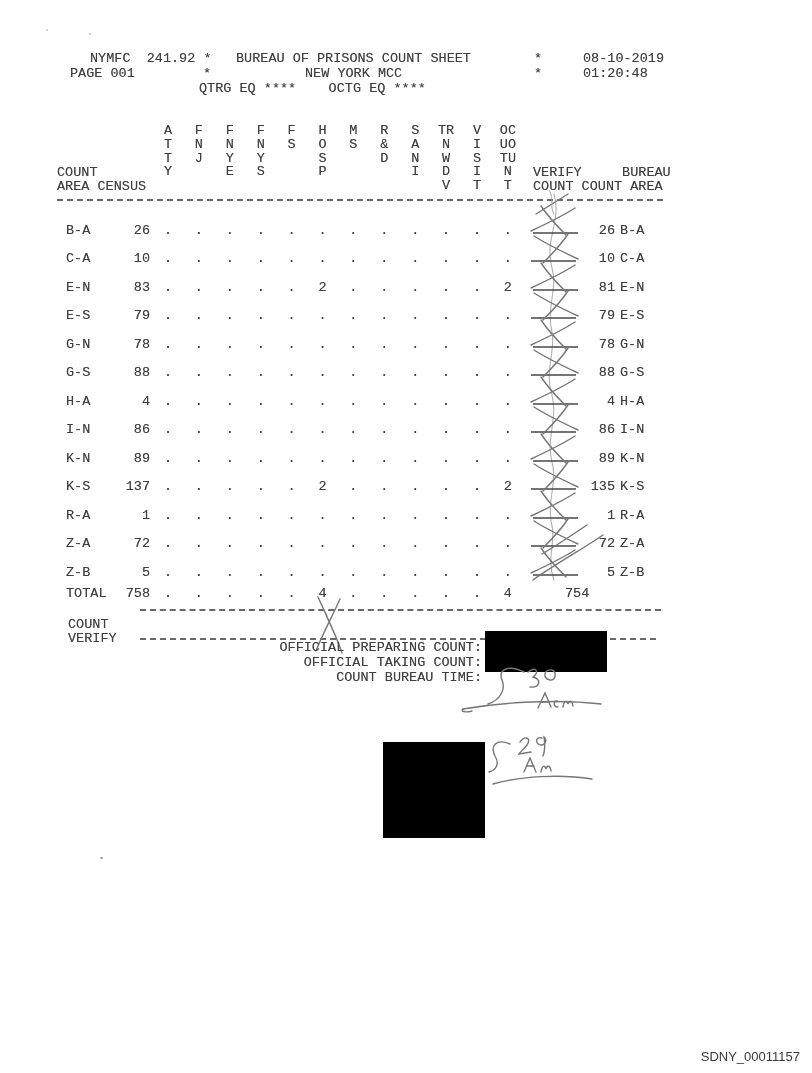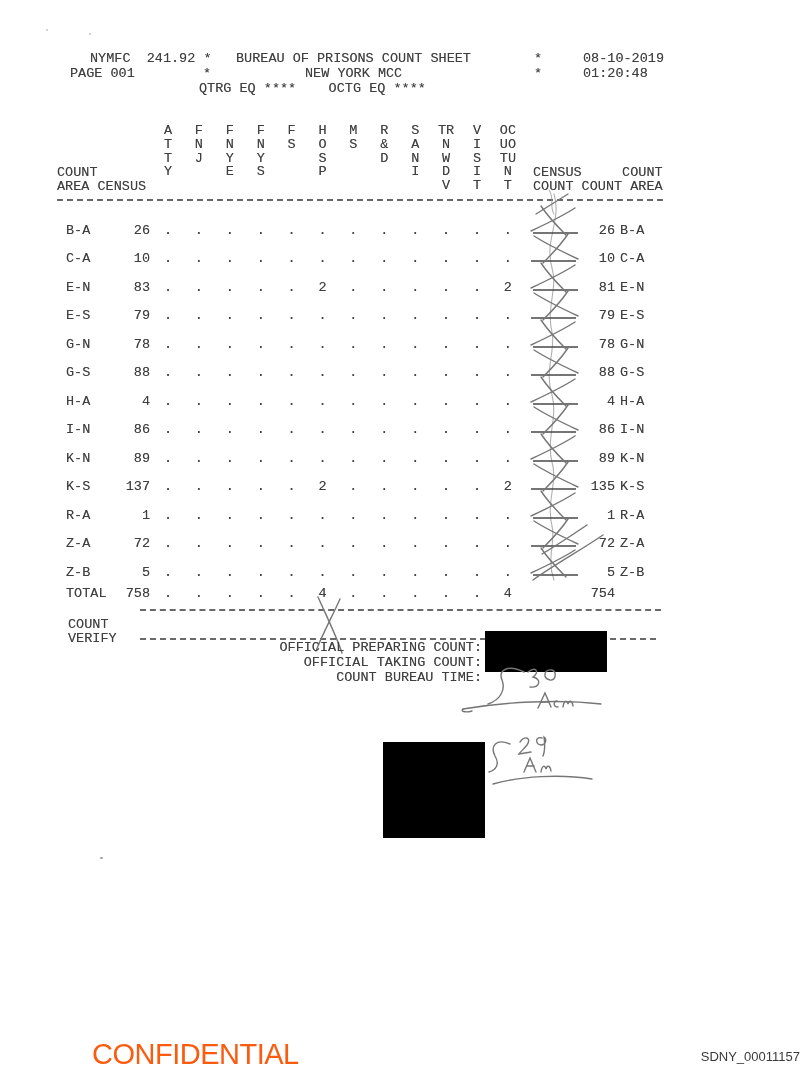--- a/index.html
+++ b/index.html
@@ -53,21 +53,21 @@
   <span class="mono" style="left:70px;top:67px">PAGE 001</span>
   <span class="mono" style="left:203px;top:67px">*</span>
   <span class="mono" style="left:305px;top:67px">NEW YORK MCC</span>
   <span class="mono" style="left:534px;top:67px">*</span>
   <span class="mono" style="left:583px;top:67px">01:20:48</span>
 
   <span class="mono" style="left:199px;top:82px">QTRG EQ ****    OCTG EQ ****</span>
 
   <span class="mono" style="left:57px;top:166px">COUNT</span>
   <span class="mono" style="left:57px;top:180px">AREA CENSUS</span>
-  <span class="mono" style="left:533px;top:166px">CENSUS     COUNT</span>
+  <span class="mono" style="left:533px;top:166px">VERIFY     BUREAU</span>
   <span class="mono" style="left:533px;top:180px">COUNT COUNT AREA</span>
 
   <div id="stacks">
       <div class="mono stack" style="left: 148px; top: 124px; width: 40px;">A
 T
 T
 Y</div>
       <div class="mono stack" style="left: 178.9px; top: 124px; width: 40px;">F
 N
 J</div>
@@ -356,21 +356,21 @@
         <span style="left: 214.8px; width: 30px; text-align: center;">.</span>
         <span style="left: 245.7px; width: 30px; text-align: center;">.</span>
         <span style="left: 276.6px; width: 30px; text-align: center;">.</span>
         <span style="left: 307.5px; width: 30px; text-align: center;">4</span>
         <span style="left: 338.4px; width: 30px; text-align: center;">.</span>
         <span style="left: 369.3px; width: 30px; text-align: center;">.</span>
         <span style="left: 400.2px; width: 30px; text-align: center;">.</span>
         <span style="left: 431.1px; width: 30px; text-align: center;">.</span>
         <span style="left: 462px; width: 30px; text-align: center;">.</span>
         <span style="left: 492.9px; width: 30px; text-align: center;">4</span>
-        <span style="left: 565px; width: 50px; text-align: right;">754</span>
+        <span style="left: 565px; width: 50px; ">754</span>
       </div>
     </div>
 
   <svg class="pensvg" style="left:528px;top:188px" width="86" height="404" viewBox="0 0 86 404">
     <defs>
       <g id="xm">
         <line class="hline" x1="5" y1="0" x2="50" y2="0"></line>
         <path class="pen" d="M 3 -2 C 18 -9, 33 -16, 47 -25"></path>
         <path class="pen" d="M 13 -27 C 19 -18, 28 -8, 38 2"></path>
       </g>
@@ -429,16 +429,15 @@
   <svg class="pensvg" style="left:486px;top:728px" width="118" height="64" viewBox="0 0 118 64">
     <path class="pen" d="M 24 16 C 10 10, 4 18, 9 28 C 14 36, 10 42, 3 44"></path>
     <path class="pen" d="M 34 14 C 39 7, 46 10, 41 17 C 38 21, 35 23, 33 26 L 45 24"></path>
     <path class="pen" d="M 56 10 C 49 8, 49 16, 55 17 C 60 17, 61 11, 58 9 C 59 16, 59 23, 57 28"></path>
     <path class="pen" d="M 38 44 L 44 30 L 50 44"></path>
     <path class="pen" d="M 41 38 L 48 38"></path>
     <path class="pen" d="M 55 44 C 56 37, 59 37, 60 41 C 61 37, 64 37, 65 43"></path>
     <path class="pen" d="M 7 56 C 35 48, 75 46, 106 51"></path>
   </svg>
 
-  <div class="confidential" style="color: rgb(251, 91, 15);">CONFIDENTIAL</div>
   <div class="bates">SDNY_00011157</div>
 
 </div>
 
 </body></html>

